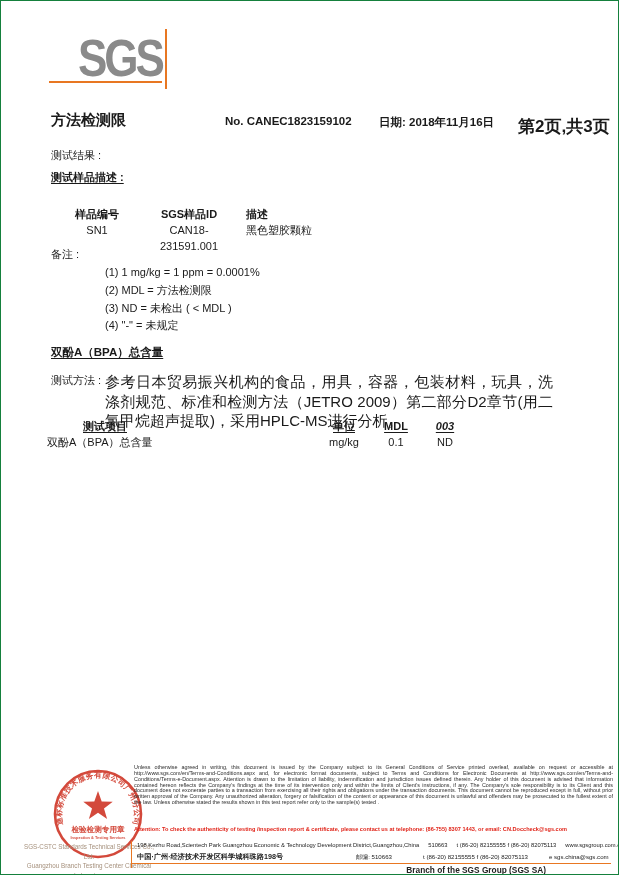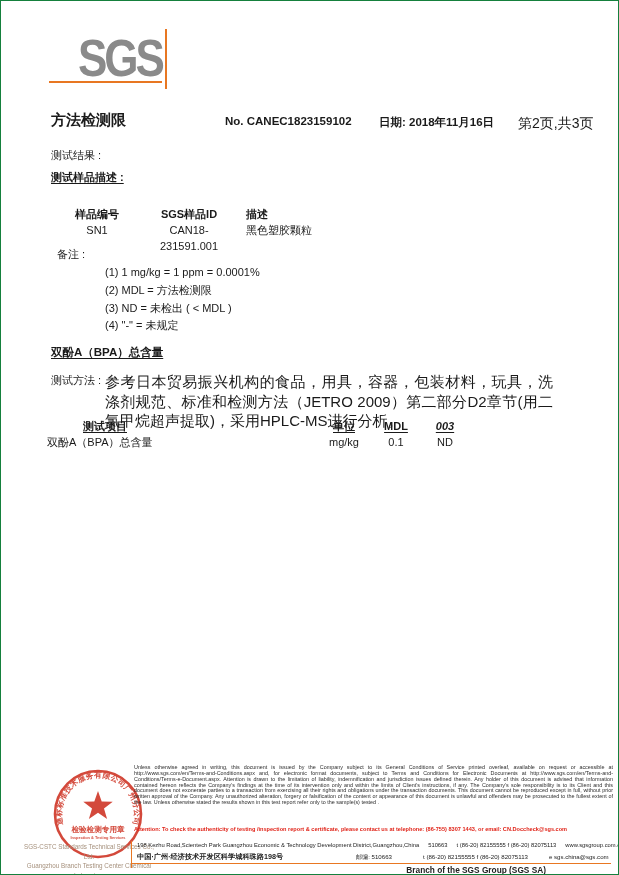--- a/index.html
+++ b/index.html
@@ -13,33 +13,33 @@
   .logo-text{
     position:absolute; left:77px; top:32px; font-size:44px; font-weight:bold;
     color:#8a8a8a; letter-spacing:-3px; line-height:44px;
     transform:scaleY(1.16); transform-origin:top left;
   }
   .logo-hline{position:absolute; left:48px; top:80px; width:113px; height:2px; background:#e87722;}
   .logo-vline{position:absolute; left:164px; top:28px; width:2px; height:60px; background:#e87722;}
   .doc-title{position:absolute; left:50px; top:110px; font-size:15px; font-weight:bold;}
   .report-no{position:absolute; left:200px; top:114px; font-size:11.5px; font-weight:bold;padding-left:24px;}
   .hdr-date{position:absolute; left:378px; top:114px; font-size:11.5px; font-weight:bold;}
-  .hdr-page{position:absolute; left:517px; top:114px; font-size:14px; font-weight:normal;}
+  .hdr-page{position:absolute; left:517px; top:114px; font-size:17px; font-weight:bold;}
   
   .sec-label{font-size:11px;}
   .u{text-decoration:underline; text-underline-offset:2px;}
   .b{font-weight:bold;}
   .result-label{left:50px; top:147px;}
   .sampdesc-label{left:50px; top:169px;}
   .sample-table{left:50px; top:205px; font-size:11px; line-height:16px;}
   .sample-table .row{display:flex;}
   .sample-table .c1{width:92px; text-align:center;}
   .sample-table .c2{width:92px; text-align:center;}
   .sample-table .c3{margin-left:11px; text-align:left;}
-  .notes-label{left:56px; top:246px;text-align:center;}
+  .notes-label{left:50px; top:246px;text-align:center;}
   .notes{left:104px; top:263px; font-size:11px; line-height:17.8px;}
   .bpa-heading{left:50px; top:344px; font-size:11.5px;}
   .method-label{left:50px; top:372px;}
   .method-text{left:104px; top:371px; width:448px; font-size:15px; line-height:19.5px; text-align:justify;}
   .results-table{left:46px; top:417px; width:424px; font-size:11px; line-height:16px;}
   .results-table .row{display:flex; align-items:baseline;}
   .results-table .item{flex:1 1 auto; text-align:left;}
   .results-table .item .pad{padding-left:6px;margin-left:30px;}
   .results-table .unit{width:58px; text-align:center;}
   .results-table .mdl{width:46px; text-align:center;}

